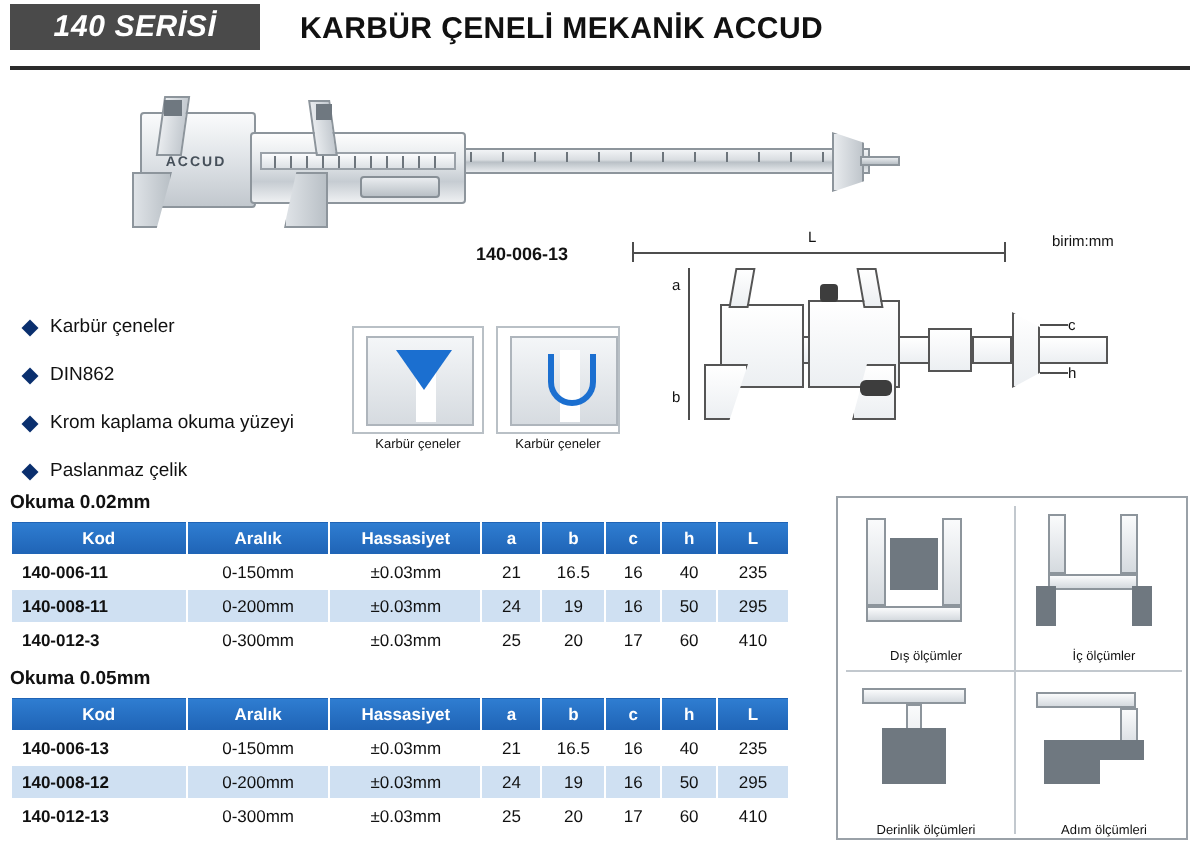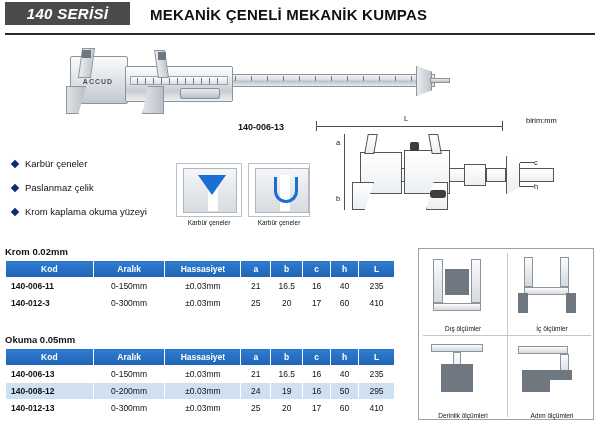--- a/index.html
+++ b/index.html
@@ -194,21 +194,21 @@
   .st1 { left:5px; top:246px; }
   .st2 { left:5px; top:334px; }
 </style>
 </head>
 <body>
 
 <div class="page">
 
   <div class="hdr">
     <div class="hdr-badge">140 SERİSİ</div>
-    <div class="hdr-title">MEKANİK ÇENELİ MEKANİK KUMPAS</div>
+    <div class="hdr-title">KARBÜR ÇENELİ MEKANİK ACCUD</div>
     <div class="hdr-rule"></div>
   </div>
 
   <div class="caliper-photo">
     <div class="cp-beam">
       <div class="tick" style="left:10px"></div>
         <div class="tick" style="left:26px"></div>
       <div class="tick" style="left:42px"></div>
         <div class="tick" style="left:58px"></div>
       <div class="tick" style="left:74px"></div>
@@ -259,25 +259,29 @@
 
   <div class="code-label">140-006-13</div>
 
   <div class="bullets">
     <div class="bl">
       <span class="dia"></span>
       <span>Karbür çeneler</span>
     </div>
     <div class="bl">
       <span class="dia"></span>
-      <span>Paslanmaz çelik</span>
+      <span>DIN862</span>
     </div>
     <div class="bl">
       <span class="dia"></span>
       <span>Krom kaplama okuma yüzeyi</span>
+    </div>
+    <div class="bl">
+      <span class="dia"></span>
+      <span>Paslanmaz çelik</span>
     </div>
   </div>
 
   <div class="jawfig jf1">
     <div class="jf-shape">
       <div class="jf-gap"></div>
       <div class="jf-v"></div>
     </div>
   </div>
   <div style="position:absolute;left:176px;top:219px;width:66px;">
@@ -361,21 +365,21 @@
 
     <div class="qcell" style="left:89px; top:87px;">
       <div class="qpart" style="left:10px; top:10px; width:50px; height:8px;"></div>
       <div class="qpart" style="left:52px; top:18px; width:9px; height:22px;"></div>
       <div class="qdark" style="left:14px; top:34px; width:50px; height:10px;"></div>
       <div class="qdark" style="left:14px; top:44px; width:28px; height:12px;"></div>
       <div class="qcap">Adım ölçümleri</div>
     </div>
   </div>
 
-  <div class="sect-title st1">Krom 0.02mm</div>
+  <div class="sect-title st1">Okuma 0.02mm</div>
   <table class="spec t1">
     <thead>
       <tr>
         <th style="width:88px;">Kod</th>
         <th style="width:72px;">Aralık</th>
         <th style="width:76px;">Hassasiyet</th>
         <th style="width:30px;">a</th>
         <th style="width:32px;">b</th>
         <th style="width:28px;">c</th>
         <th style="width:28px;">h</th>
@@ -385,20 +389,30 @@
     <tbody>
       <tr class="r-odd">
         <td class="kod">140-006-11</td>
         <td>0-150mm</td>
         <td>±0.03mm</td>
         <td>21</td>
         <td>16.5</td>
         <td>16</td>
         <td>40</td>
         <td>235</td>
+      </tr>
+      <tr class="r-even">
+        <td class="kod">140-008-11</td>
+        <td>0-200mm</td>
+        <td>±0.03mm</td>
+        <td>24</td>
+        <td>19</td>
+        <td>16</td>
+        <td>50</td>
+        <td>295</td>
       </tr>
       <tr class="r-odd">
         <td class="kod">140-012-3</td>
         <td>0-300mm</td>
         <td>±0.03mm</td>
         <td>25</td>
         <td>20</td>
         <td>17</td>
         <td>60</td>
         <td>410</td>

